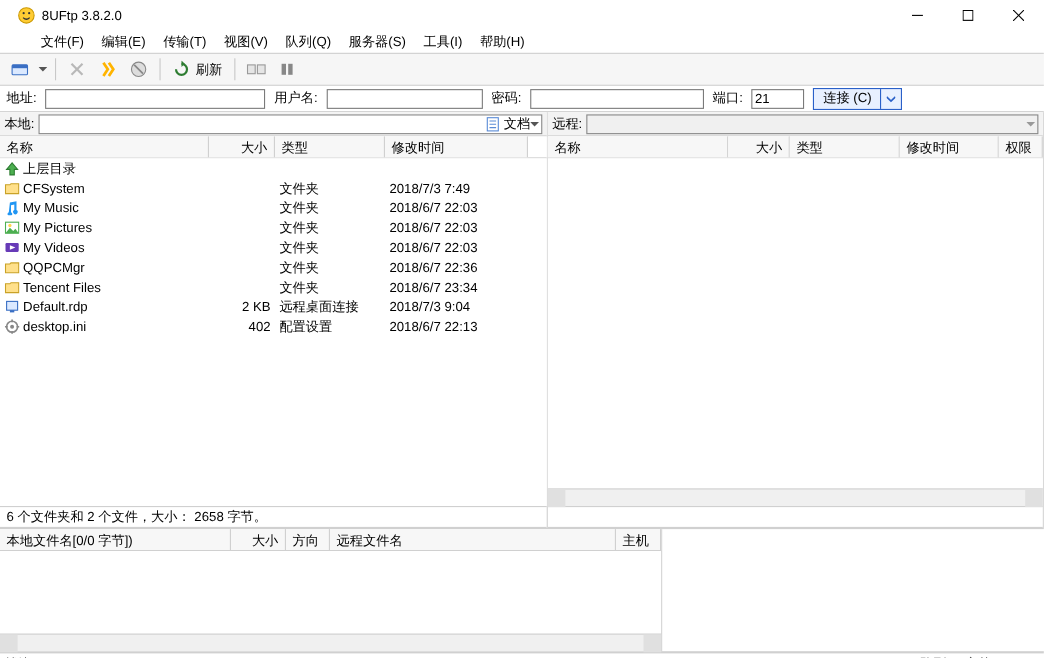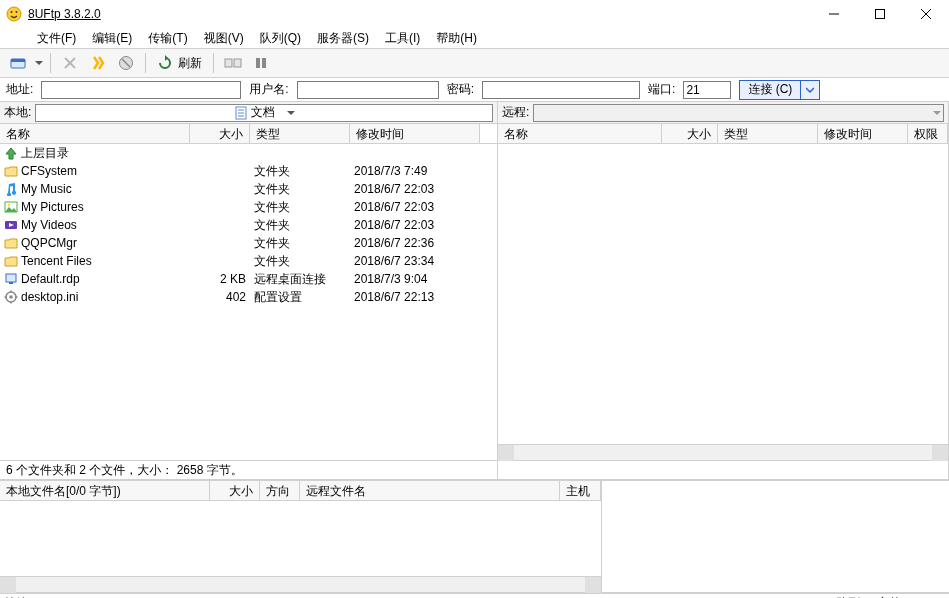--- a/index.html
+++ b/index.html
@@ -1,17 +1,17 @@
 <!DOCTYPE html>
 <html><head>
 <meta charset="utf-8">
 <style>
 * { margin: 0; padding: 0; box-sizing: border-box; font-family: "Microsoft YaHei", "SimSun", Arial, sans-serif; font-size: 12px; }
 html, body { width: 949px; height: 598px; overflow: hidden; background: #fff; }
-.titlebar { height: 28px; display: flex; align-items: center; padding: 0 0 0 6px; background: #fff; border-bottom: 1px solid #fff; text-decoration: underline; }
+.titlebar { height: 28px; display: flex; align-items: center; padding: 0 0 0 16px; background: #fff; border-bottom: 1px solid #fff; }
 .titlebar .app-icon { width: 16px; height: 16px; margin-right: 6px; }
 .titlebar .title { flex: 1; }
 .titlebar .winbtns { display: flex; }
 .titlebar .winbtns div { width: 46px; height: 28px; display: flex; align-items: center; justify-content: center; }
 .menubar { height: 20px; display: flex; align-items: center; padding: 0 4px; gap: 4px; background: #fff; margin-left: 27px; }
 .menubar .mitem { padding: 1px 6px; cursor: default; }
 .toolbar { height: 30px; display: flex; align-items: center; padding: 2px 6px; gap: 2px; border-top: 1px solid #d0d0d0; border-bottom: 1px solid #d0d0d0; background: #f6f6f6; }
 .toolbar .tb-btn { width: 26px; height: 24px; display: flex; align-items: center; justify-content: center; border: 1px solid transparent; }
 .toolbar .sep { width: 1px; height: 20px; background: #c8c8c8; margin: 0 4px; }
 .toolbar .lbl { margin-left: 2px; }
@@ -184,21 +184,21 @@
         </svg>
       </span>
   </div>
 </div>
 
 <div class="panes">
 
   <div class="pane local">
     <div class="pathbar">
       <span>本地:</span>
-      <div class="path-text" style="flex:1;display:flex;align-items:center;justify-content:center;gap:12px;">
+      <div class="path-text" style="flex:1;display:flex;align-items:center;justify-content:flex-end;">
         <span style="display:flex;align-items:center;gap:3px;">
           <span class="fi-icon">
               <svg width="14" height="14" viewBox="0 0 14 14">
                 <rect x="2" y="1" width="10" height="12" fill="#fff" stroke="#5a8bd6"></rect>
                 <line x1="4" y1="4" x2="10" y2="4" stroke="#5a8bd6"></line>
                 <line x1="4" y1="7" x2="10" y2="7" stroke="#5a8bd6"></line>
                 <line x1="4" y1="10" x2="10" y2="10" stroke="#5a8bd6"></line>
               </svg>
             </span>
           <span>文档</span>

